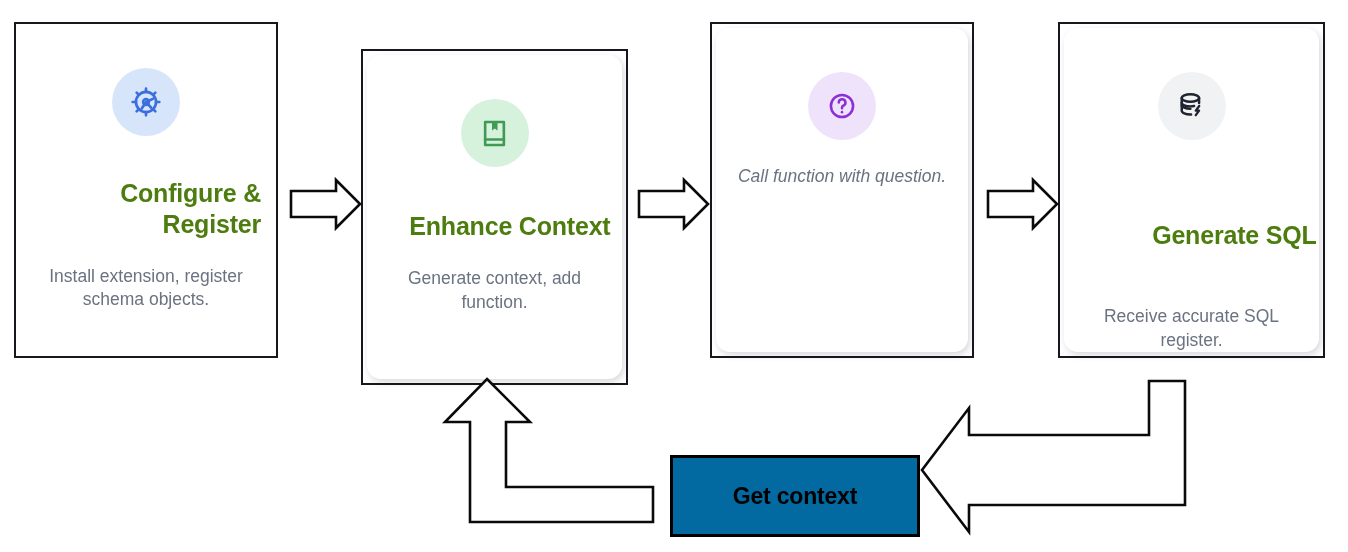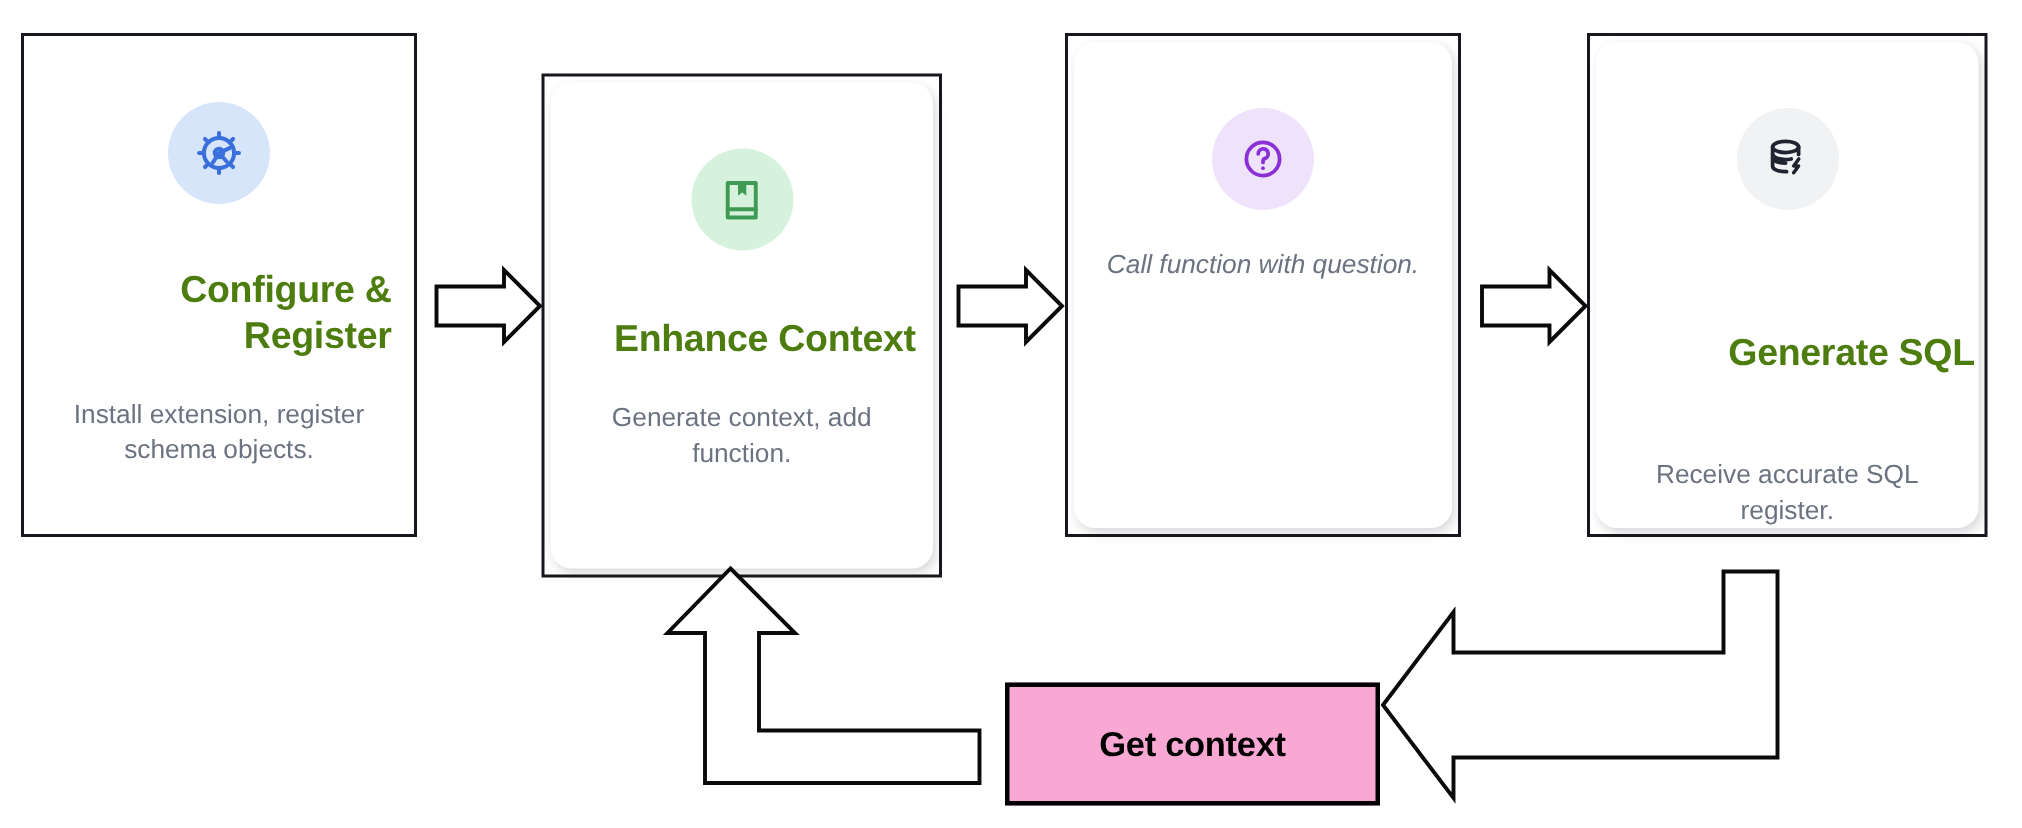--- a/index.html
+++ b/index.html
@@ -73,21 +73,21 @@
     text-align: center;
     line-height: 1.35;
     padding: 0 10px;
   }
 
   
   .process-box {
     position: absolute;
     box-sizing: border-box;
     border: 3px solid #000000;
-    background: #f9a8d4;
+    background: #0369a1;
     display: flex;
     align-items: center;
     justify-content: center;
   }
   .process-label {
     font-size: 23px;
     font-weight: bold;
     color: #000000;
     letter-spacing: -0.2px;
   }

